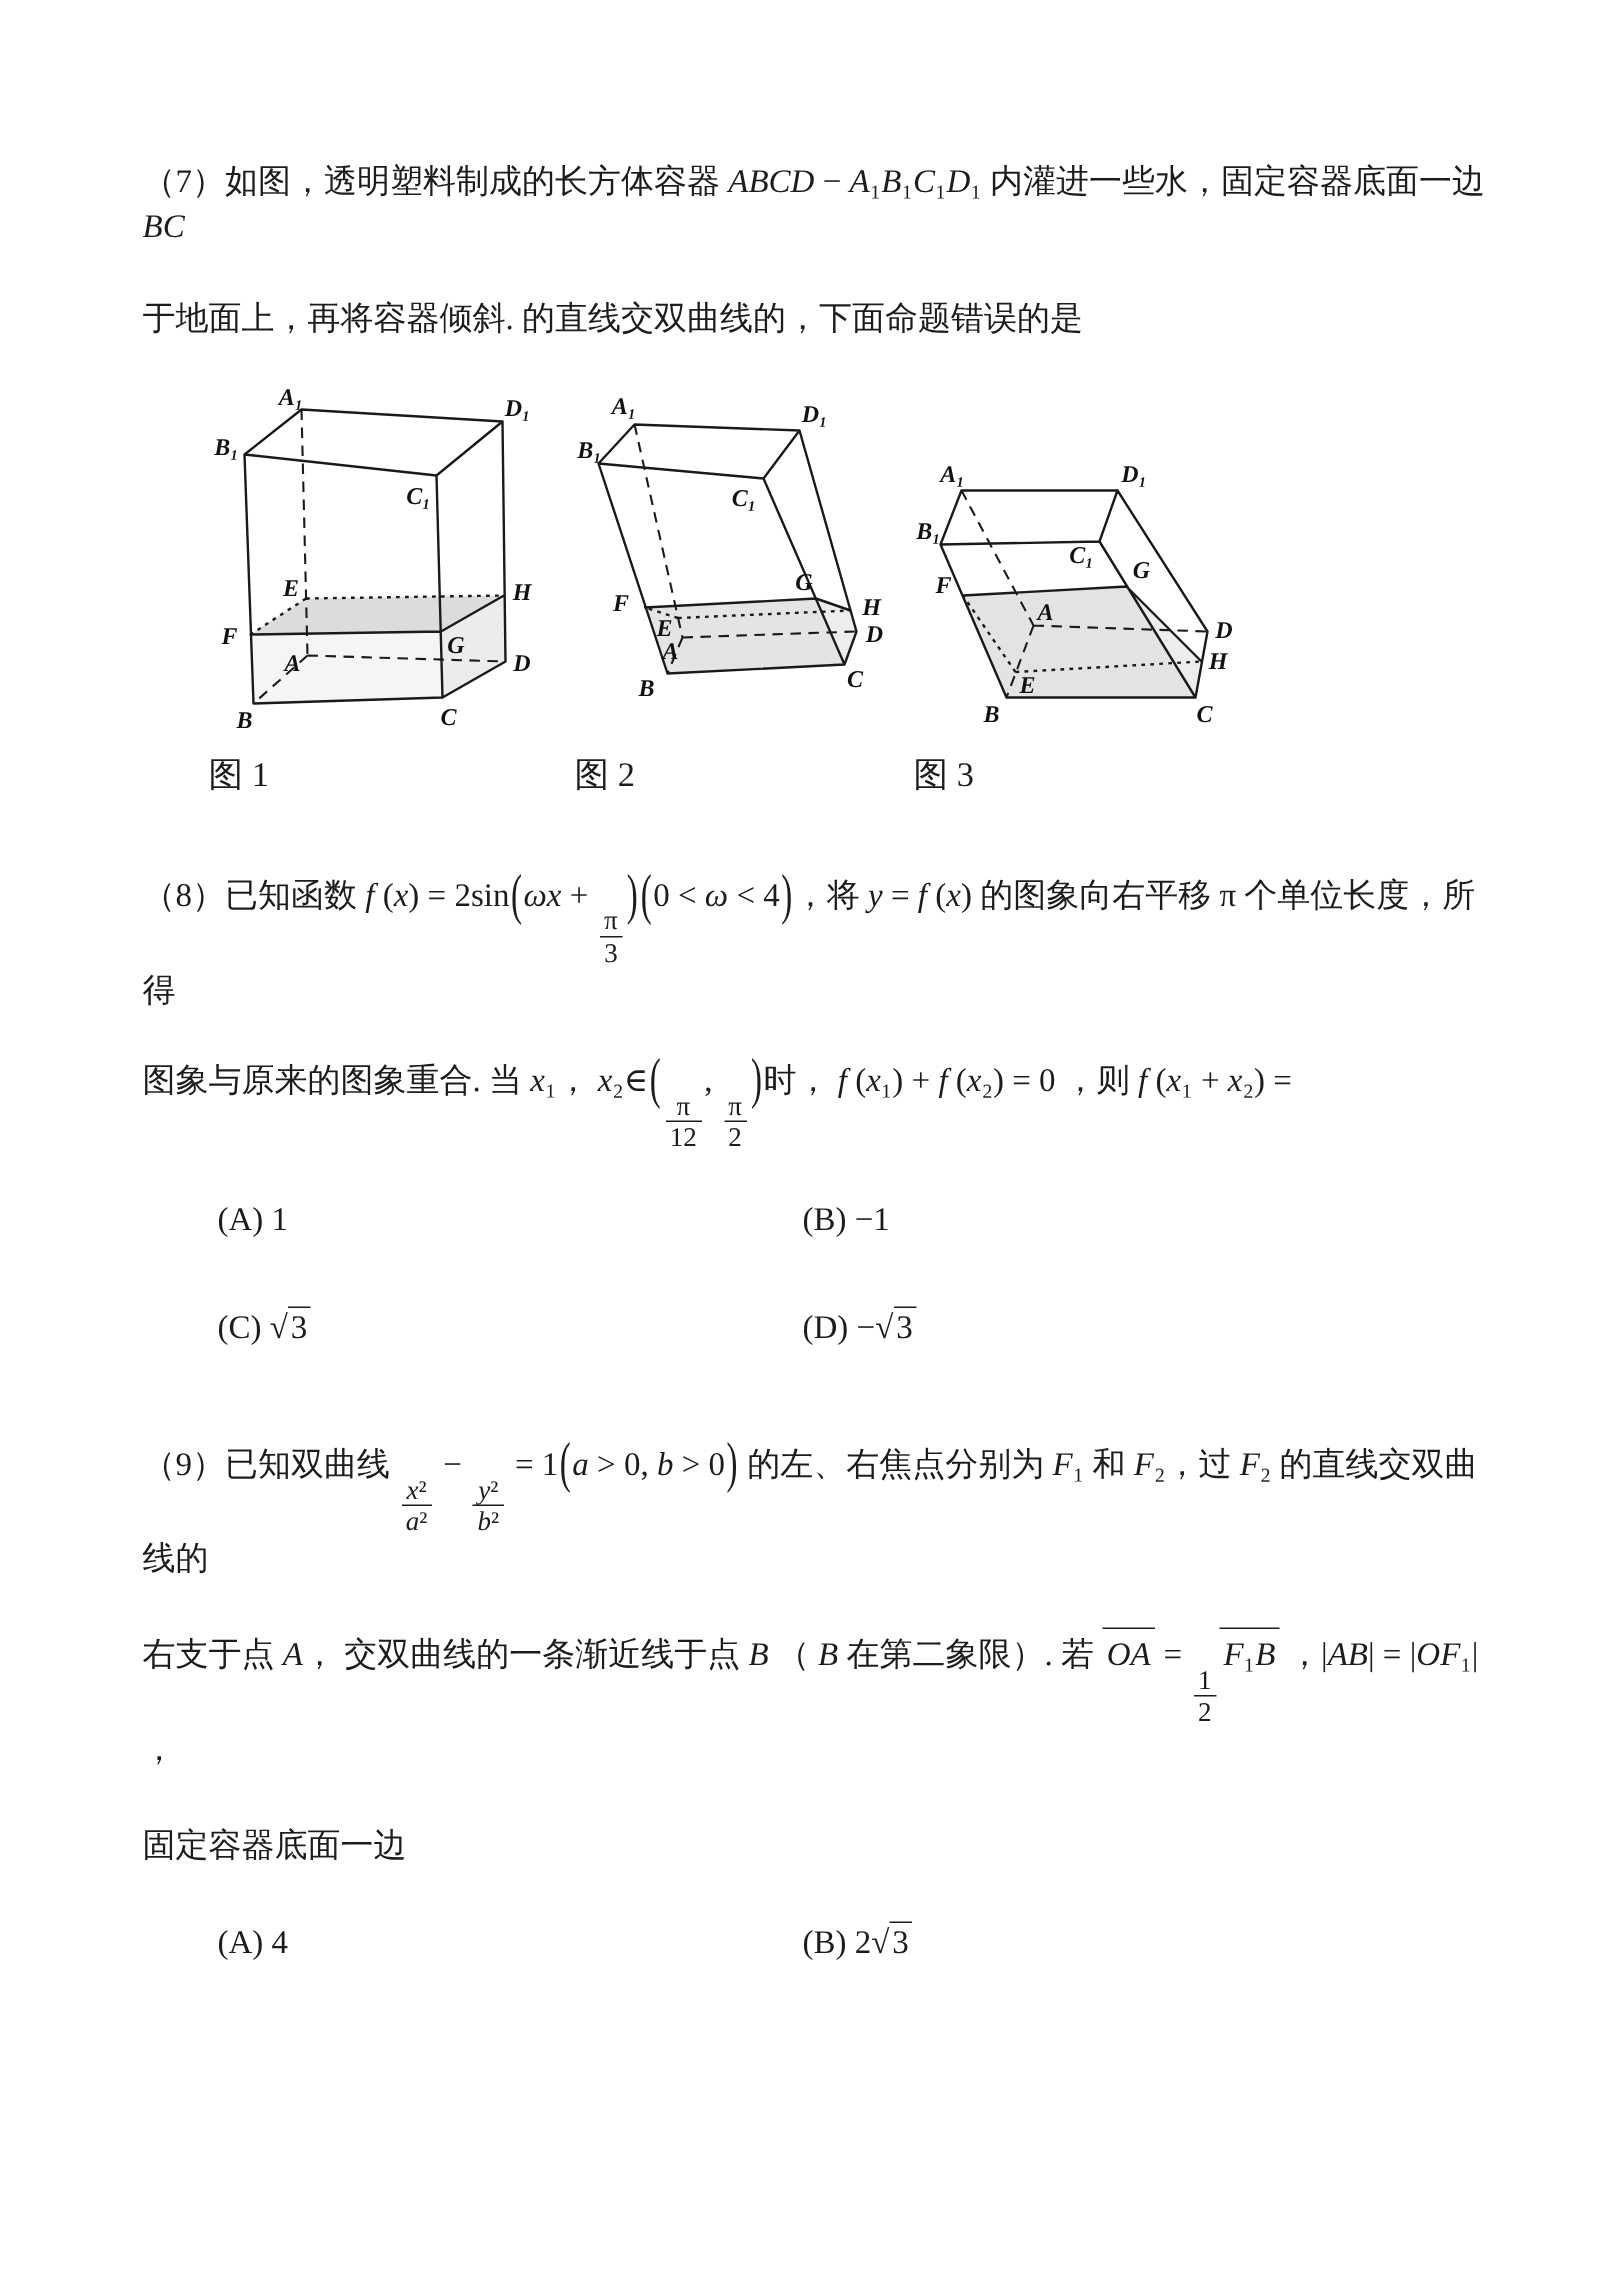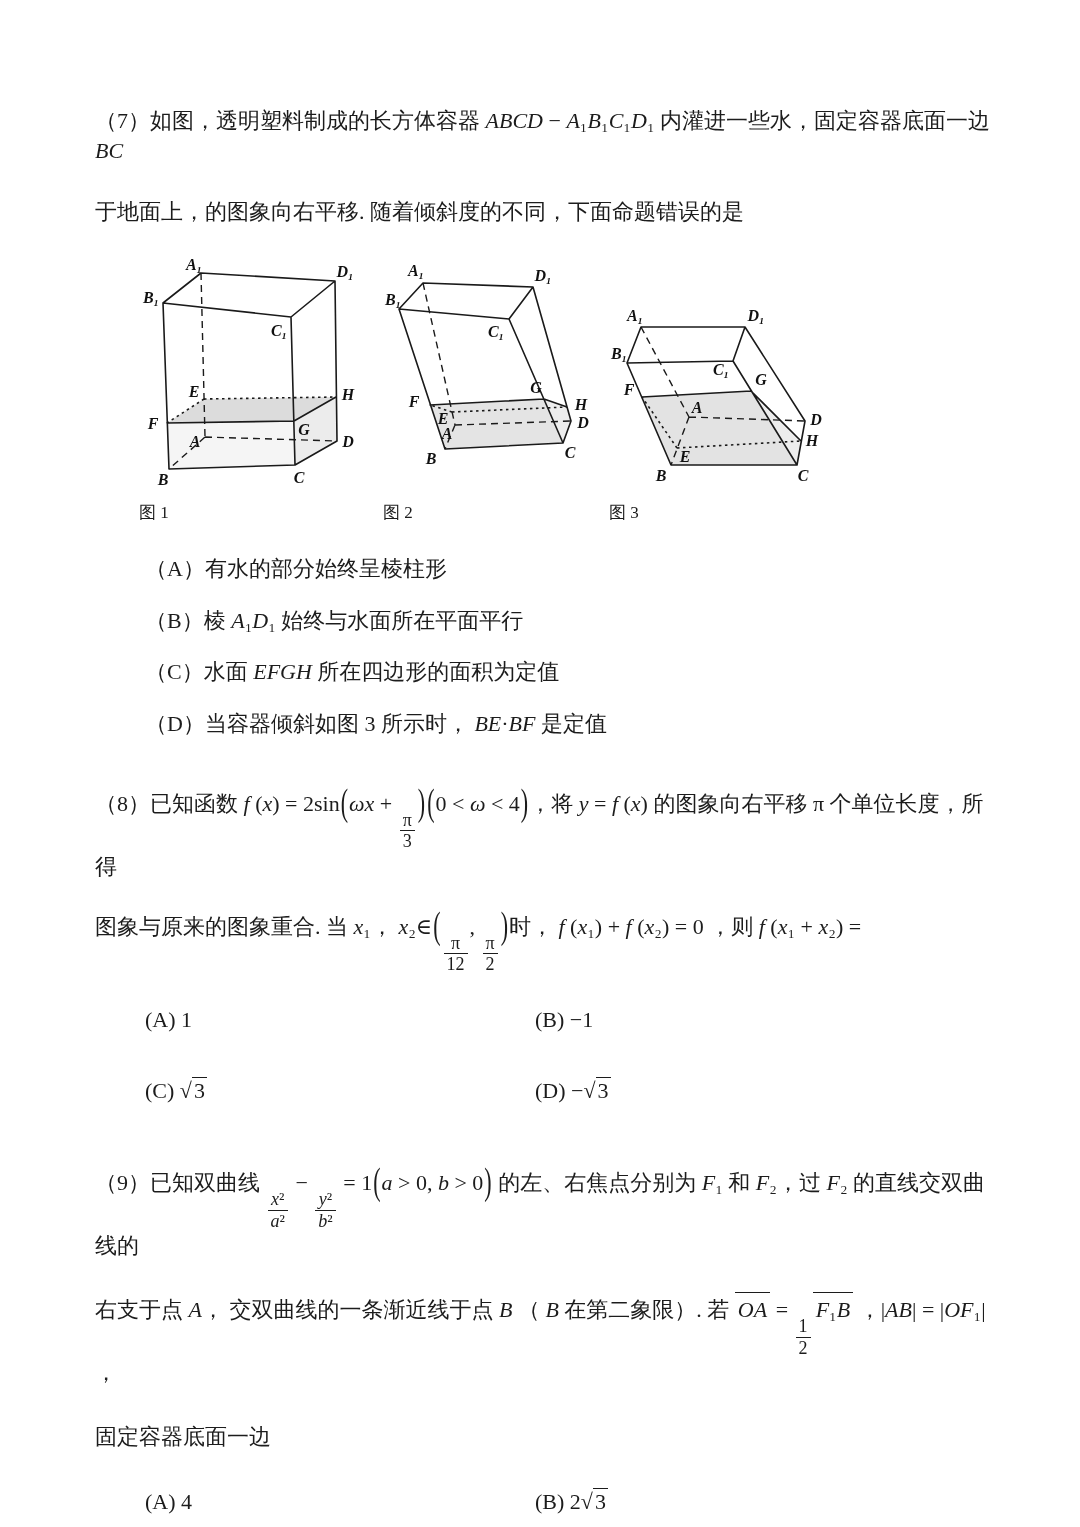--- a/index.html
+++ b/index.html
@@ -19,42 +19,42 @@
   
   .sq{white-space:nowrap;}
   .sq>span{border-top:1.5px solid #1c1c1c;padding:0 2px;}
   
   .ov{border-top:1.5px solid #1c1c1c;padding:4px 3px;}
   
   .bp{display:inline-block;transform:scaleY(1.7);transform-origin:50% 52%;margin:0 1px;}
   
   .figrow{display:flex;align-items:flex-end;gap:14px;margin:8px 0 30px 44px;}
   figure{margin:0;}
-  figcaption{font-size:17px;margin-top:6px;color:#1c1c1c;}
+  figcaption{font-size:23px;margin-top:6px;color:#1c1c1c;}
   svg text{font-family:"Liberation Serif","DejaVu Serif",serif;font-style:italic;font-weight:bold;
            font-size:16px;fill:#111;}
   
   .opts-1col p{margin:0 0 22px 0;padding-left:50px;line-height:1.35;}
   .opts-2col{display:grid;grid-template-columns:390px auto;row-gap:42px;padding-left:50px;margin:19px 0 0 0;}
   .opts-2col p{margin:0;line-height:1.35;}
   .q8{margin-top:50px;}
   .q9{margin-top:62px;}
   .q9 .qline{margin-bottom:34px;}
   .edge{stroke:#1a1a1a;stroke-width:1.6;fill:none;stroke-linejoin:round;stroke-linecap:round;}
   .hid{stroke:#1a1a1a;stroke-width:1.4;fill:none;stroke-dasharray:7 5;}
   .dot{stroke:#1a1a1a;stroke-width:1.6;fill:none;stroke-dasharray:2.5 3.5;}
 </style>
 </head>
 <body>
 
 <div class="page">
 
   <section>
     <p class="qline">（7）如图，透明塑料制成的长方体容器 <i>ABCD</i> − <i>A</i>₁<i>B</i>₁<i>C</i>₁<i>D</i>₁ 内灌进一些水，固定容器底面一边 <i>BC</i></p>
-    <p class="qline">于地面上，的图象向右平移. 随着倾斜度的不同，下面命题错误的是</p>
+    <p class="qline">于地面上，再将容器倾斜. 的直线交双曲线的，下面命题错误的是</p>
 
     <div class="figrow">
 
       <figure>
         <svg width="230" height="232" viewBox="0 0 230 232">
           <polygon points="62,16 196,24 152,60 24,46" fill="#ffffff"></polygon>
           <polygon points="24,46 152,60 156,208 30,212" fill="#ffffff"></polygon>
           <polygon points="152,60 196,24 198,184 156,208" fill="#ffffff"></polygon>
           <polygon points="65,142 197,140 155,164 28,166" fill="#dcdcdc"></polygon>
           <polygon points="155,164 197,140 198,184 156,208" fill="#ececec"></polygon>
@@ -125,26 +125,20 @@
           <text x="207" y="118" text-anchor="middle">D</text>
           <text x="76" y="155" text-anchor="middle">E</text>
           <text x="203" y="139" text-anchor="middle">H</text>
           <text x="52" y="174" text-anchor="middle">B</text>
           <text x="194" y="174" text-anchor="middle">C</text>
         </svg>
         <figcaption>图 3</figcaption>
       </figure>
     </div>
 
-    <div class="opts-1col">
-      <p>（A）有水的部分始终呈棱柱形</p>
-      <p>（B）棱 <i>A</i>₁<i>D</i>₁ 始终与水面所在平面平行</p>
-      <p>（C）水面 <i>EFGH</i> 所在四边形的面积为定值</p>
-      <p>（D）当容器倾斜如图 3 所示时， <i>BE</i>·<i>BF</i> 是定值</p>
-    </div>
   </section>
 
   <section class="q8">
     <p class="qline">（8）已知函数 <i>f</i> (<i>x</i>) = 2sin<span class="bp">(</span><i>ωx</i> + <span class="fr">
           <span>π</span>
           <span>3</span>
         </span><span class="bp">)</span><span class="bp">(</span>0 &lt; <i>ω</i> &lt; 4<span class="bp">)</span>，将 <i>y</i> = <i>f</i> (<i>x</i>) 的图象向右平移 π 个单位长度，所得</p>
     <p class="qline">图象与原来的图象重合. 当 <i>x</i>₁， <i>x</i>₂∈<span class="bp">(</span><span class="fr">
           <span>π</span>
           <span>12</span>

